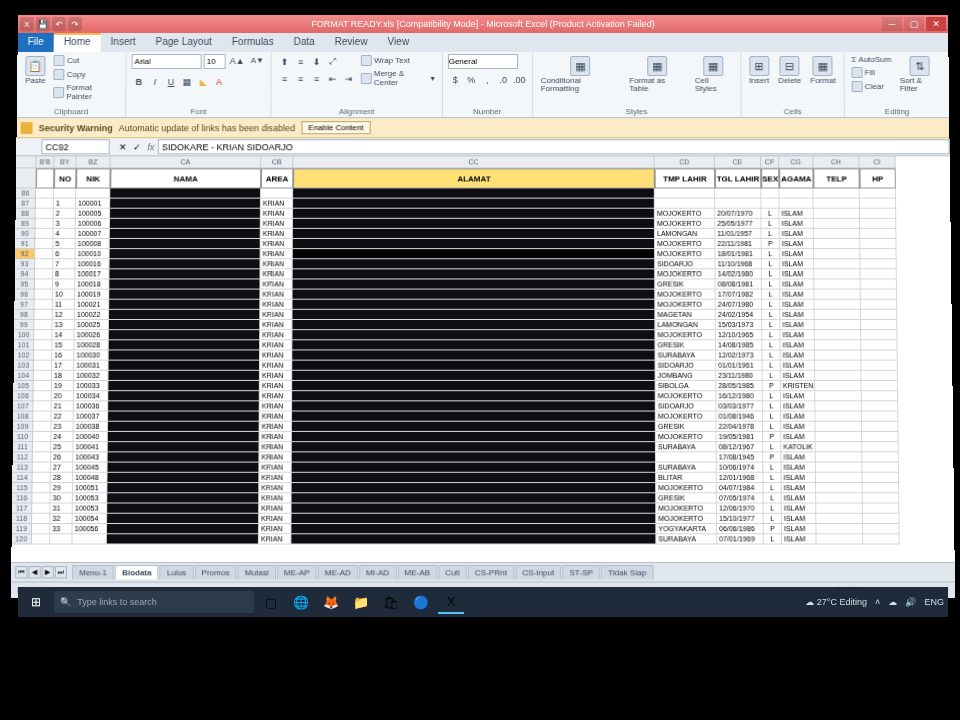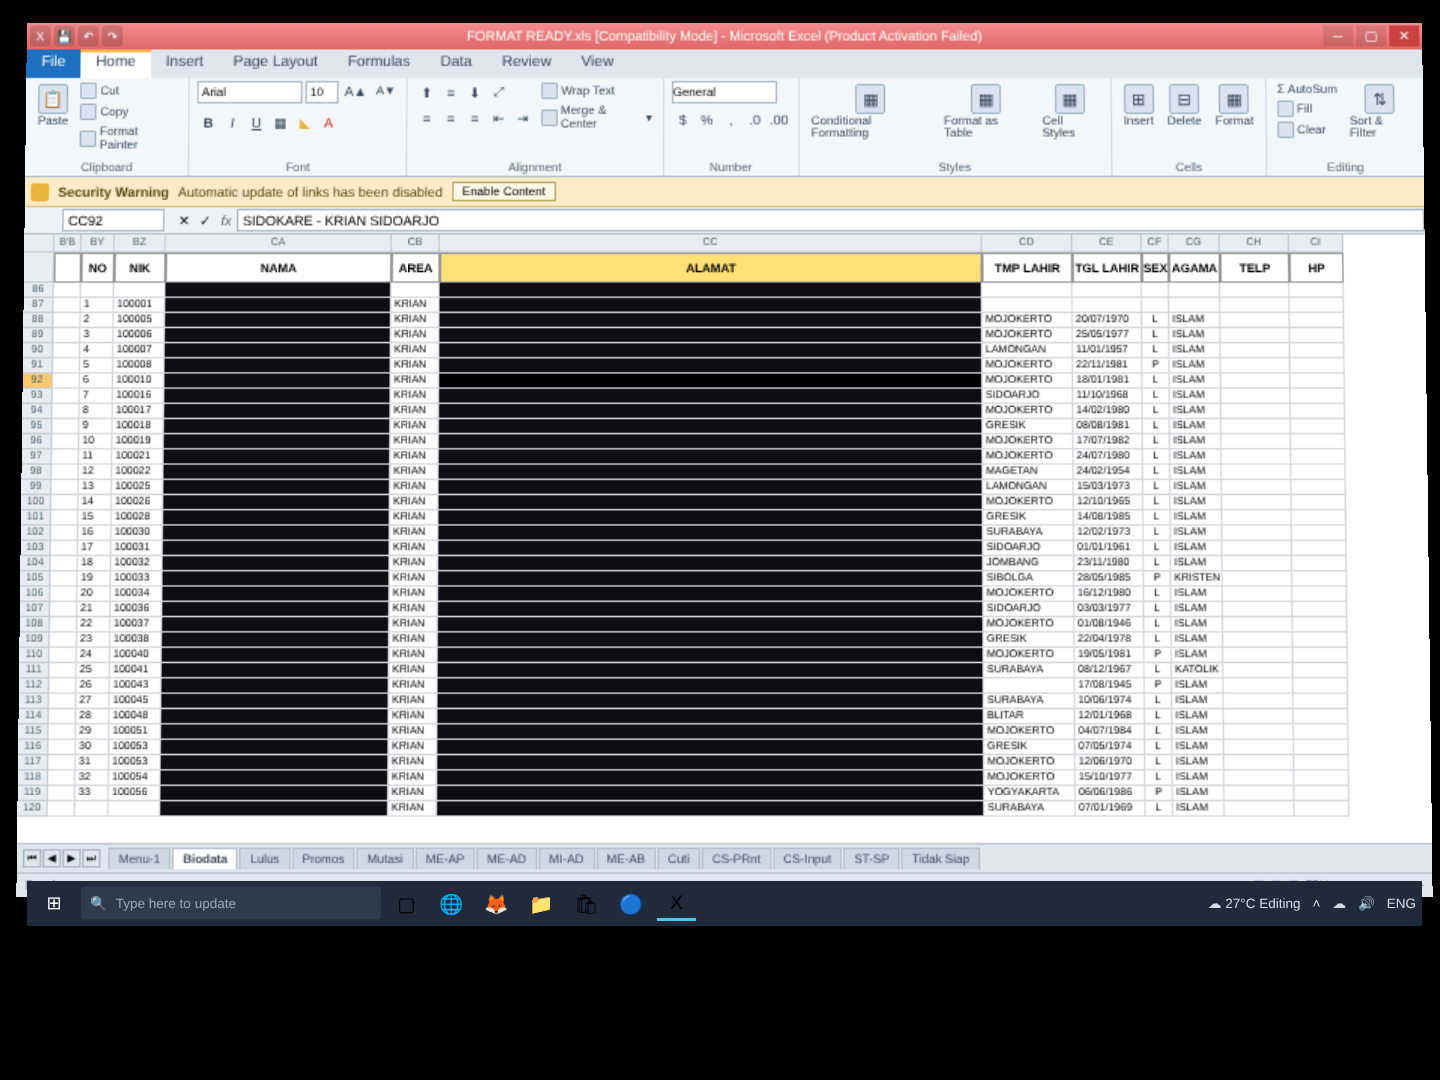--- a/index.html
+++ b/index.html
@@ -773,21 +773,21 @@
    <span style="width:40px;height:2px;background:#888"></span>
    <span>+</span>
   </div>
  </div>
 </div>
 
 <div class="taskbar">
  <div class="start">⊞</div>
  <div class="search">
   <span>🔍</span>
-  <span>Type here to update</span>
+  <span>Type links to search</span>
  </div>
  <div class="tico">▢</div>
  <div class="tico">🌐</div>
  <div class="tico">🦊</div>
  <div class="tico">📁</div>
  <div class="tico">🛍</div>
  <div class="tico">🔵</div>
  <div class="tico" style="border-bottom:2px solid #4fc3f7">X</div>
  <div class="tray">
   <span>☁ <span>27°C</span> <span>Editing</span></span>

